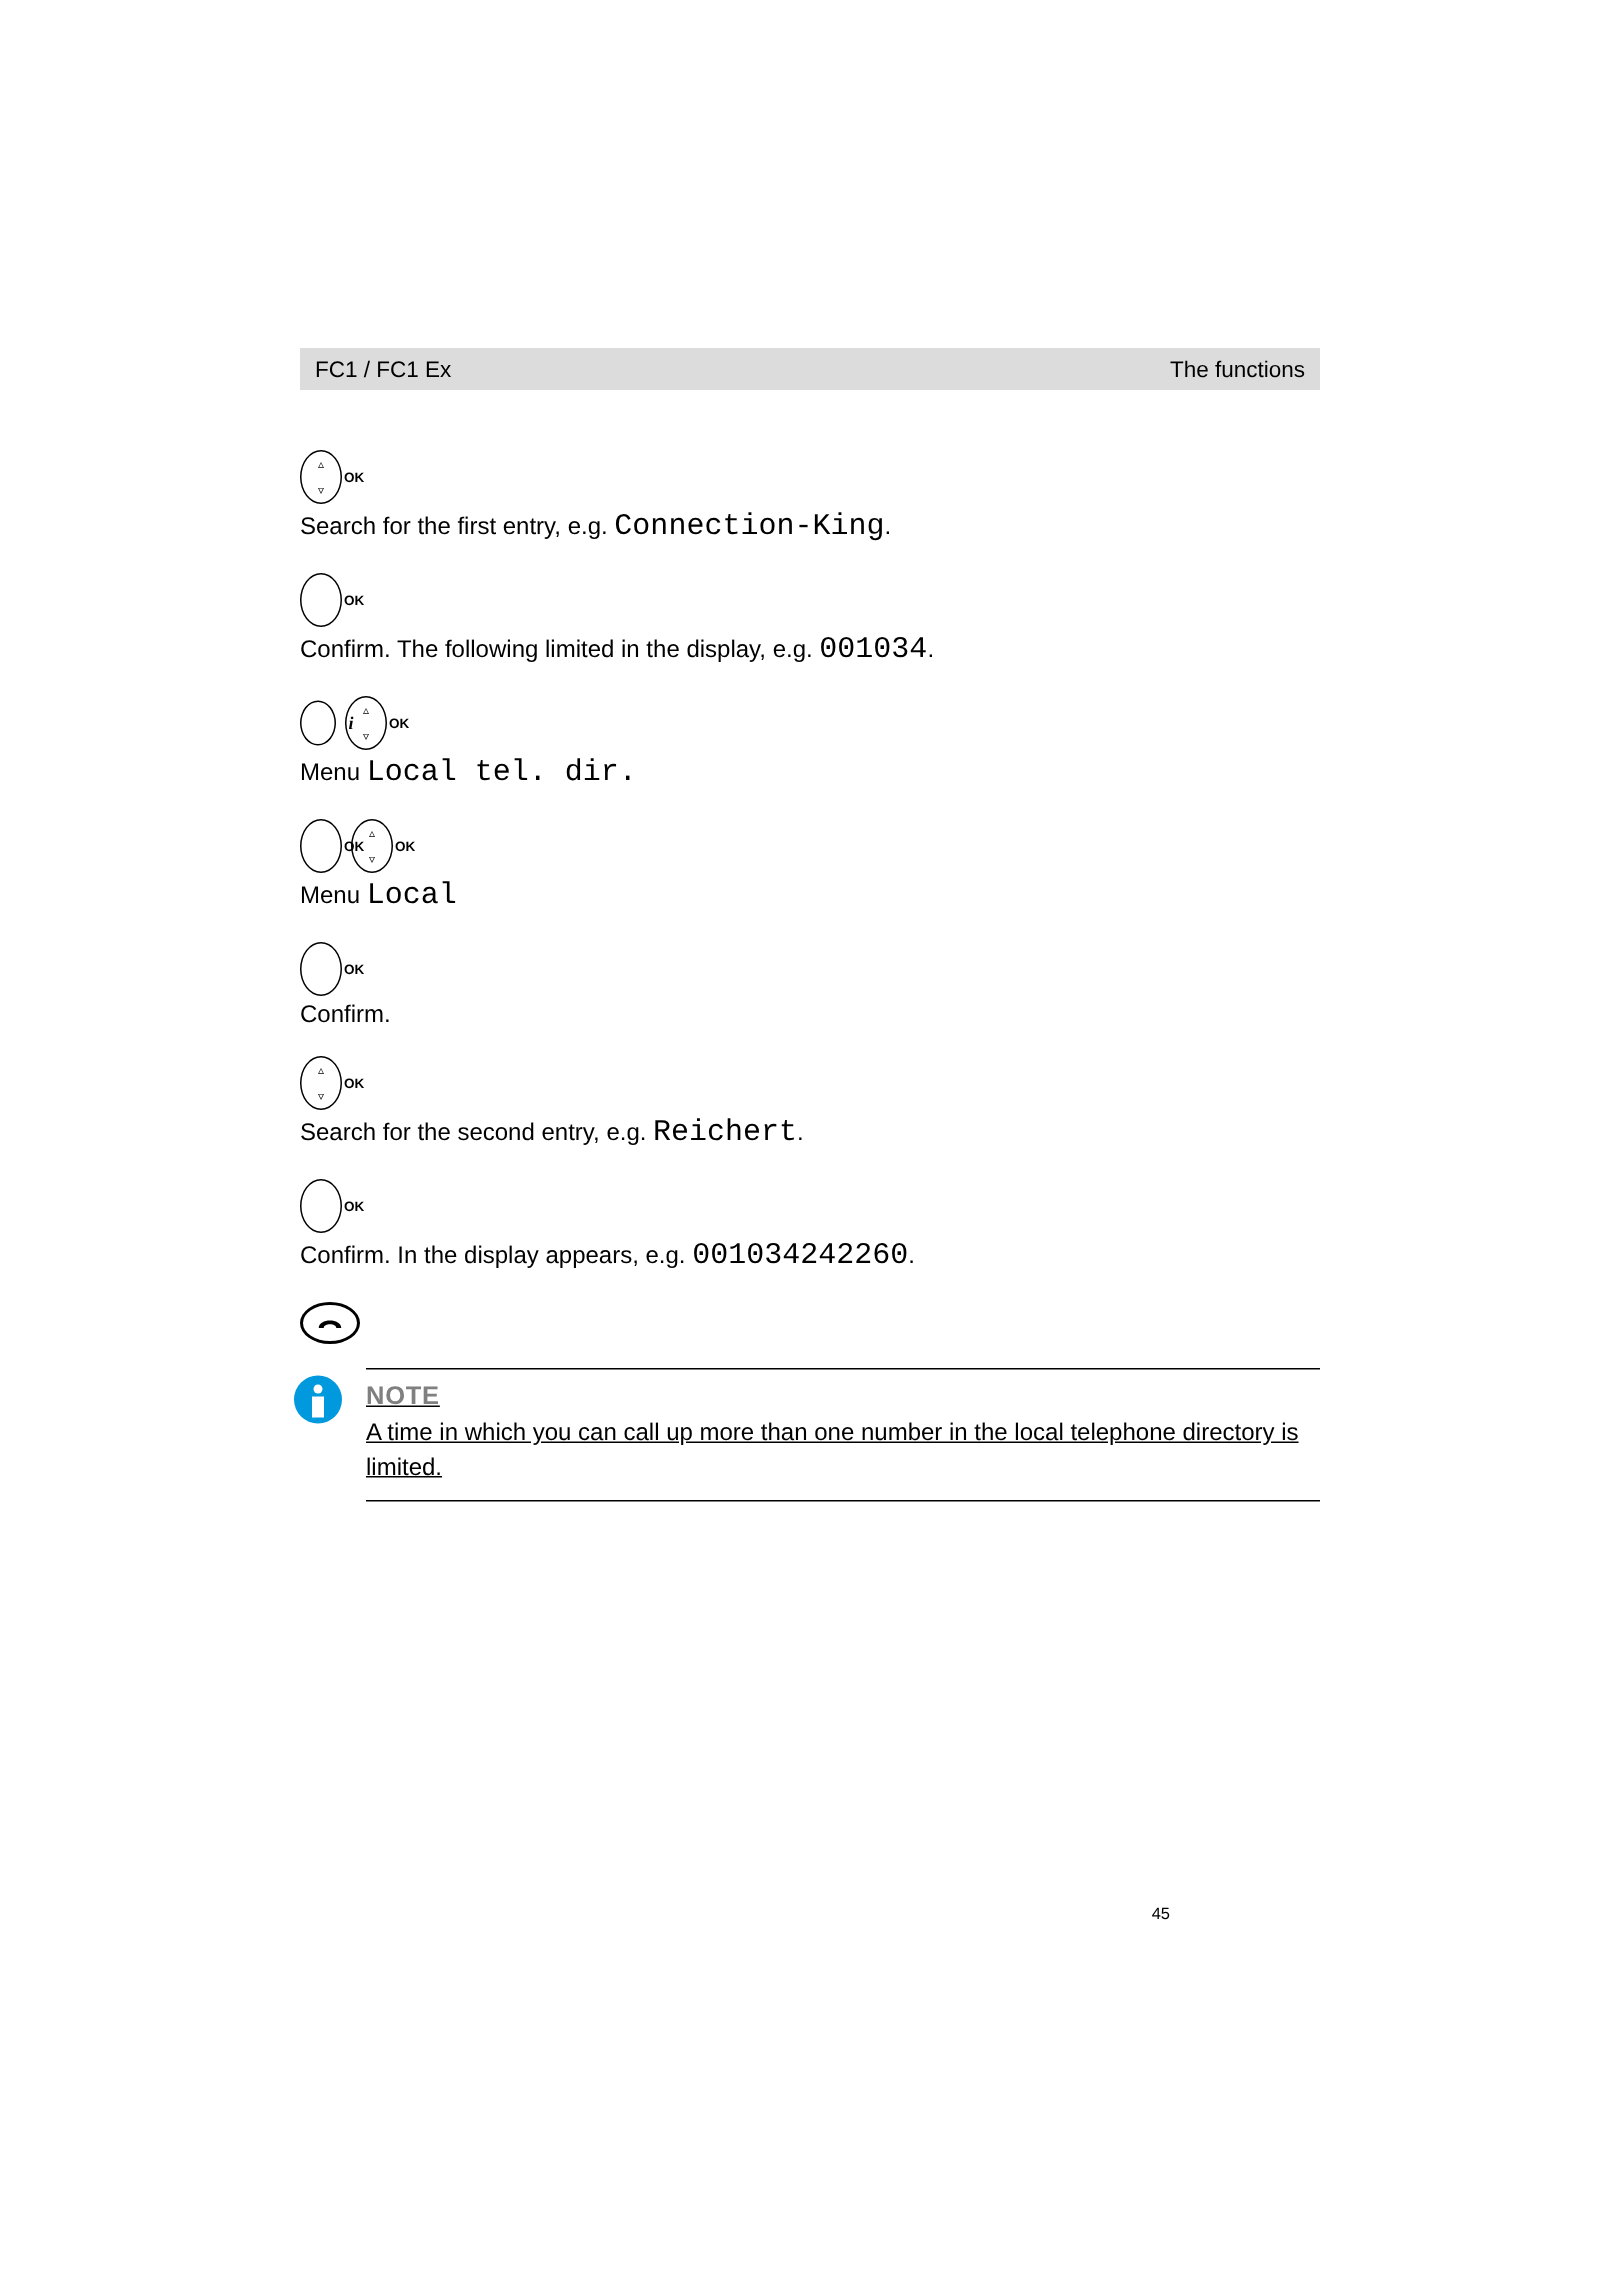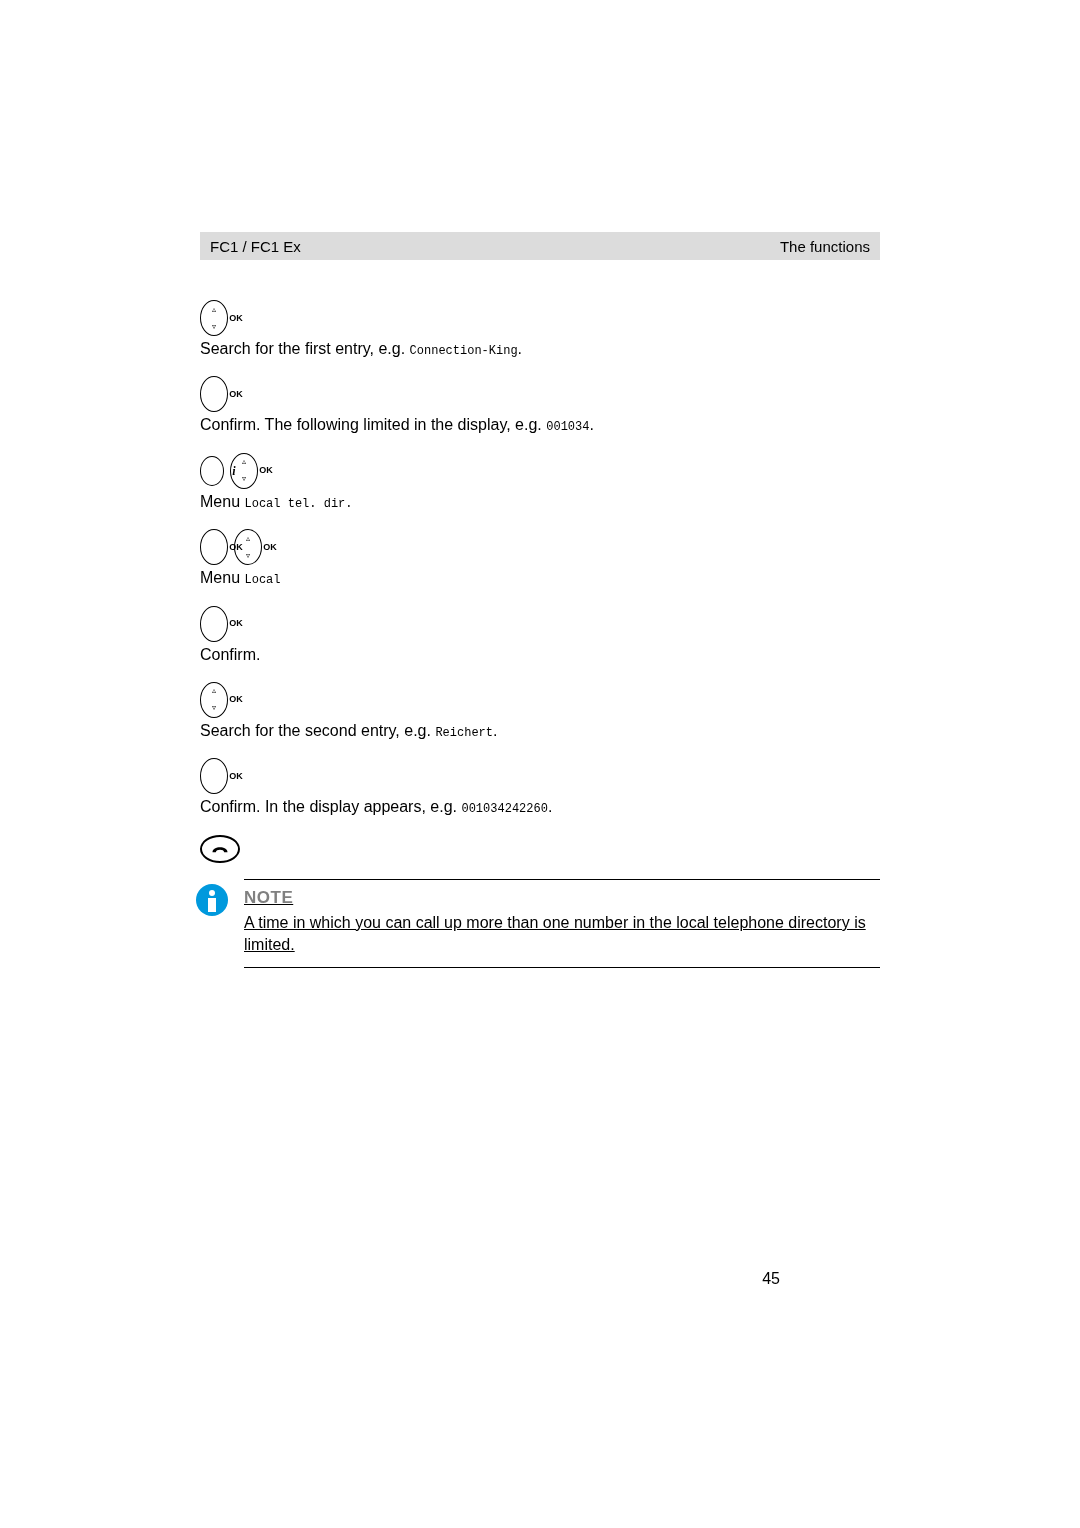--- a/index.html
+++ b/index.html
@@ -86,21 +86,21 @@
   .step-text {
     font-size: 16px;
     color: #000;
     line-height: 1.4;
   }
   .menu-bold {
     font-weight: normal;
   }
   .mono {
     font-family: "Courier New", Courier, monospace;
-    font-size: 12px;
+    font-size: 20px;
   }
   .note-block {
     border-top: 1.5px solid #000;
     border-bottom: 1.5px solid #000;
     padding: 8px 0 10px 0;
     margin-top: 8px;
     margin-left: 44px;
     position: relative;
     text-decoration: underline;
   }
@@ -140,21 +140,21 @@
   }
   .note-text {
     font-size: 16px;
     color: #000;
     line-height: 1.4;
   }
   .page-number {
     position: absolute;
     top: 1270px;
     right: 200px;
-    font-size: 16px;
+    font-size: 11px;
     color: #000;
   }
 </style>
 </head>
 <body>
 
 <div class="page">
 
   <div class="header-bar">
     <span>FC1 / FC1 Ex</span>

